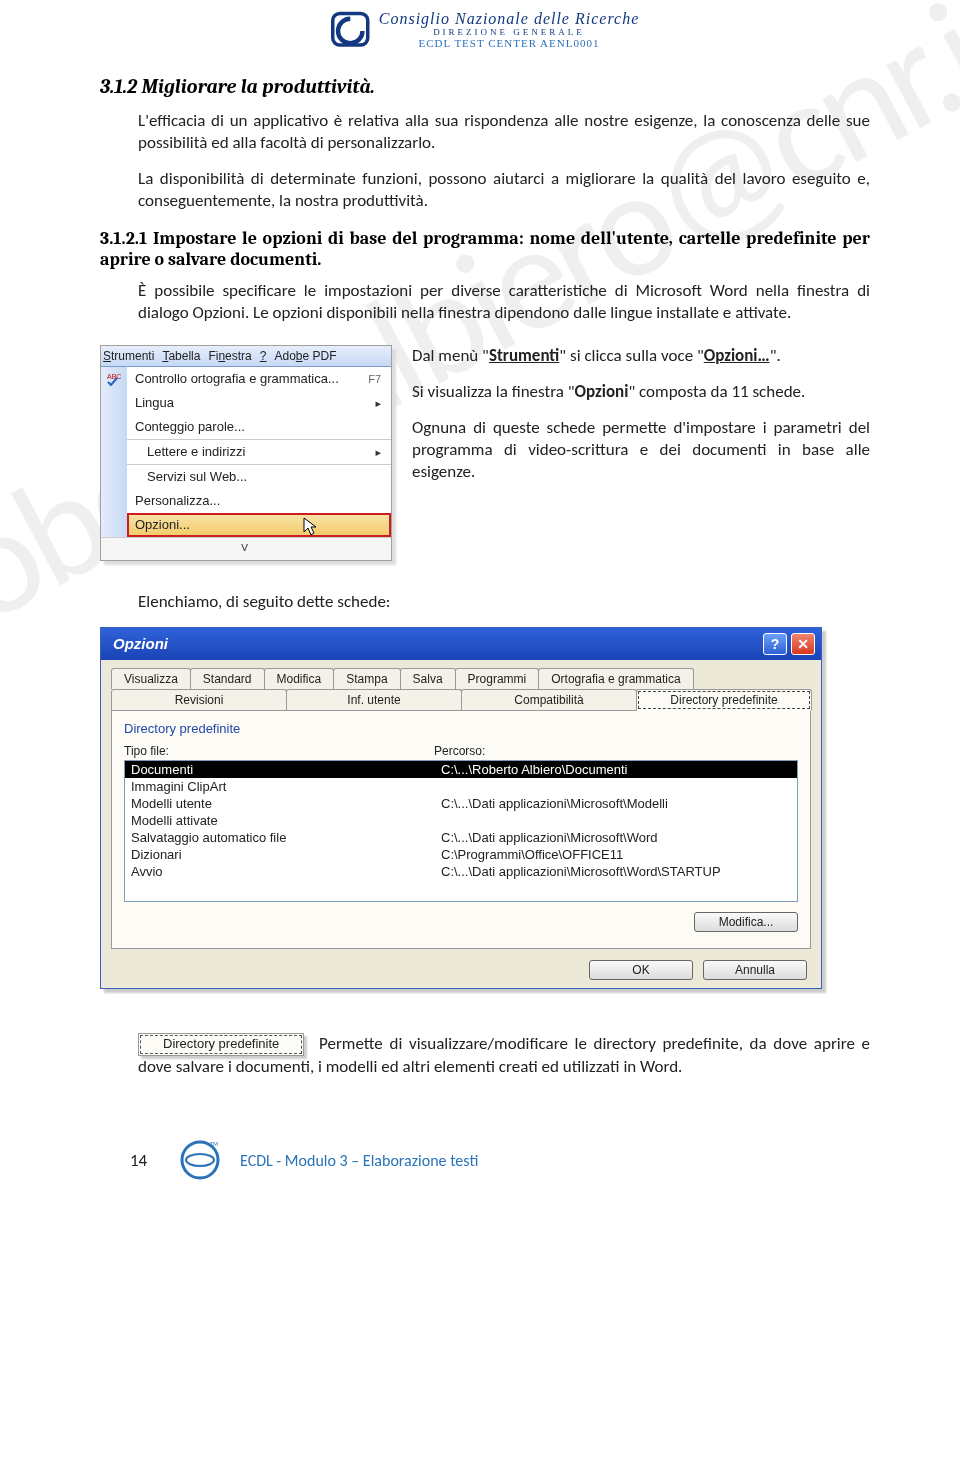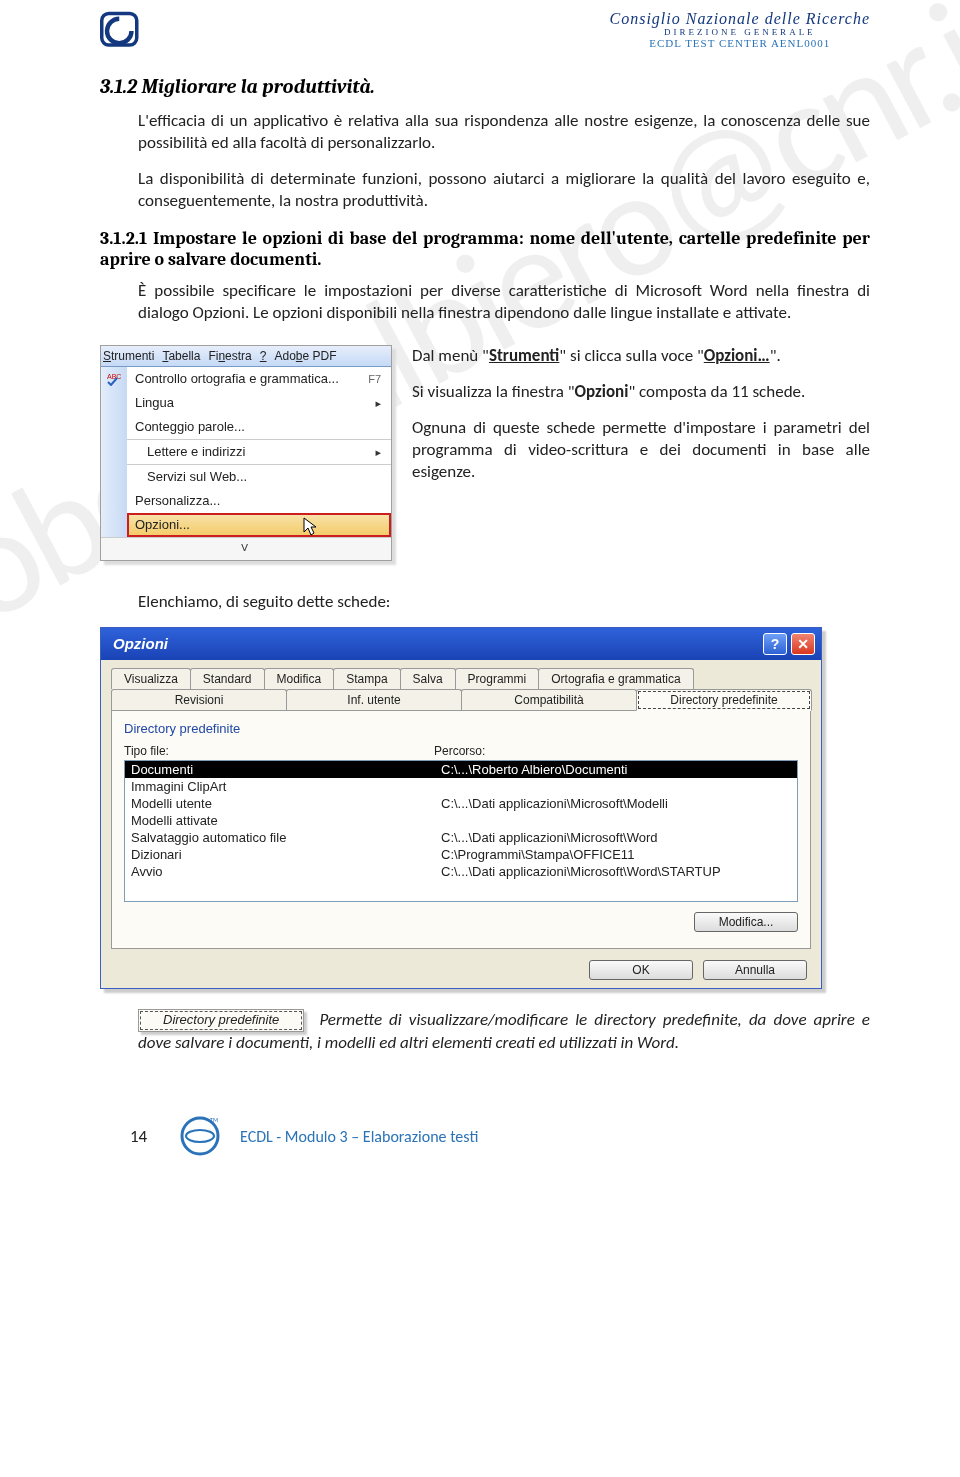--- a/index.html
+++ b/index.html
@@ -33,21 +33,21 @@
     padding: 10px 90px 40px 100px;
     box-sizing: border-box;
   }
   .header {
     text-align: center;
     margin-bottom: 25px;
   }
   .header-row {
     display: flex;
     align-items: flex-start;
-    justify-content: space-between;
+    justify-content: center;
     gap: 6px;
   }
   .cnr-logo {
     width: 42px;
     height: 40px;
     display: inline-block;
   }
   .header-text {
     text-align: center;
     font-family: "Times New Roman", serif;
@@ -471,40 +471,40 @@
             <div class="frow">
               <span class="fname">Modelli attivate</span>
               <span></span>
             </div>
             <div class="frow">
               <span class="fname">Salvataggio automatico file</span>
               <span>C:\...\Dati applicazioni\Microsoft\Word</span>
             </div>
             <div class="frow">
               <span class="fname">Dizionari</span>
-              <span>C:\Programmi\Stampa\OFFICE11</span>
+              <span>C:\Programmi\Office\OFFICE11</span>
             </div>
             <div class="frow">
               <span class="fname">Avvio</span>
               <span>C:\...\Dati applicazioni\Microsoft\Word\STARTUP</span>
             </div>
           </div>
           <div class="modifica-row">
             <span class="win-btn">Modifica...</span>
           </div>
         </div>
         <div class="dlg-buttons">
           <span class="win-btn">OK</span>
           <span class="win-btn">Annulla</span>
         </div>
       </div>
     </div>
   </div>
 
-  <p class="indent" style="margin-top:20px;font-style:italic;">
+  <p class="indent" style="margin-top:44px;">
     <span class="tab-chip">Directory predefinite</span><span> Permette di visualizzare/modificare le directory predefinite, da dove aprire e dove salvare i documenti, i modelli ed altri elementi creati ed utilizzati in Word.</span>
   </p>
 
   <div class="footer">
     <span class="page-num">14</span>
     <span class="ecdl-badge">
       <svg viewBox="0 0 44 44">
           <circle cx="22" cy="22" r="18" fill="none" stroke="#2a73b9" stroke-width="3"></circle>
           <path d="M8 22 a14 6 0 0 0 28 0 a14 6 0 0 0 -28 0" fill="none" stroke="#2a73b9" stroke-width="2"></path>
           <text x="32" y="8" font-size="6" fill="#2a73b9">TM</text>

